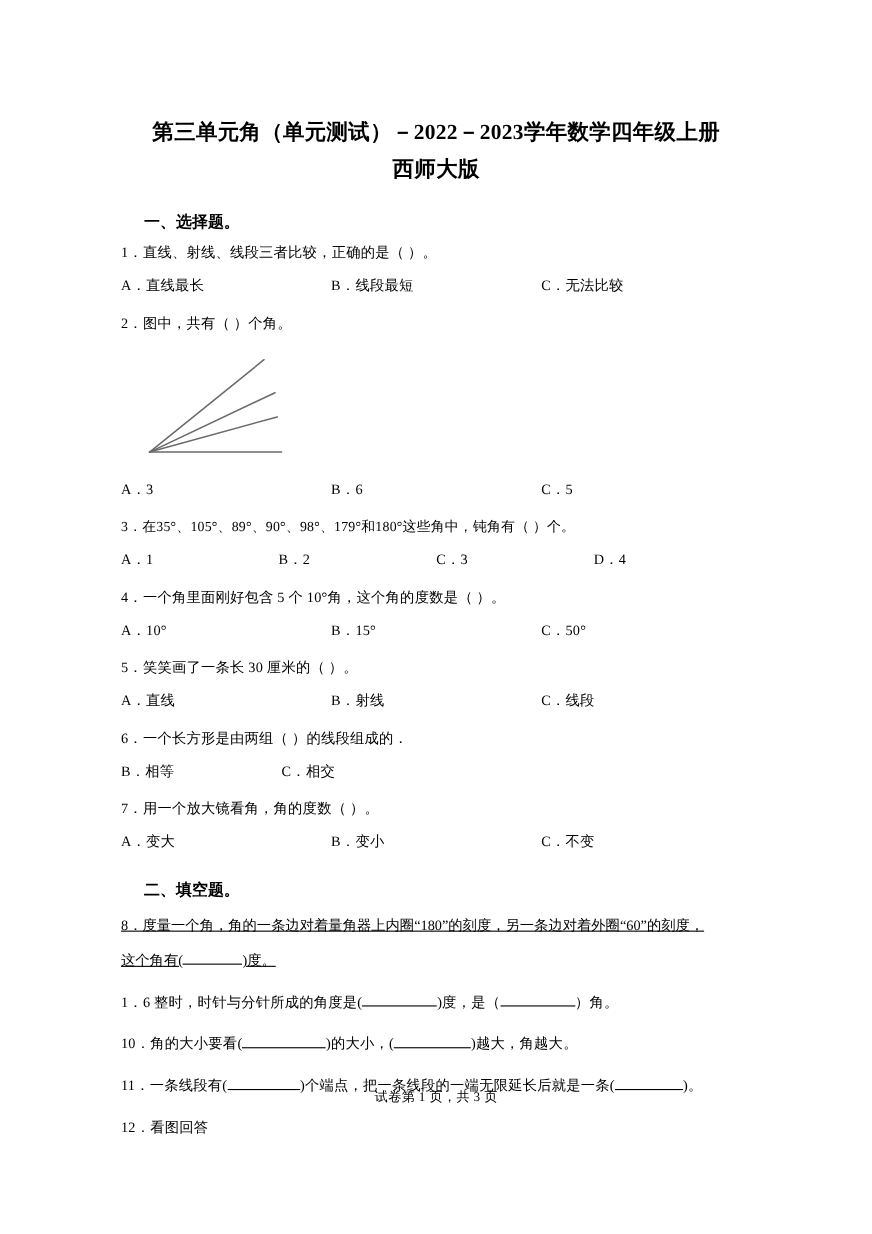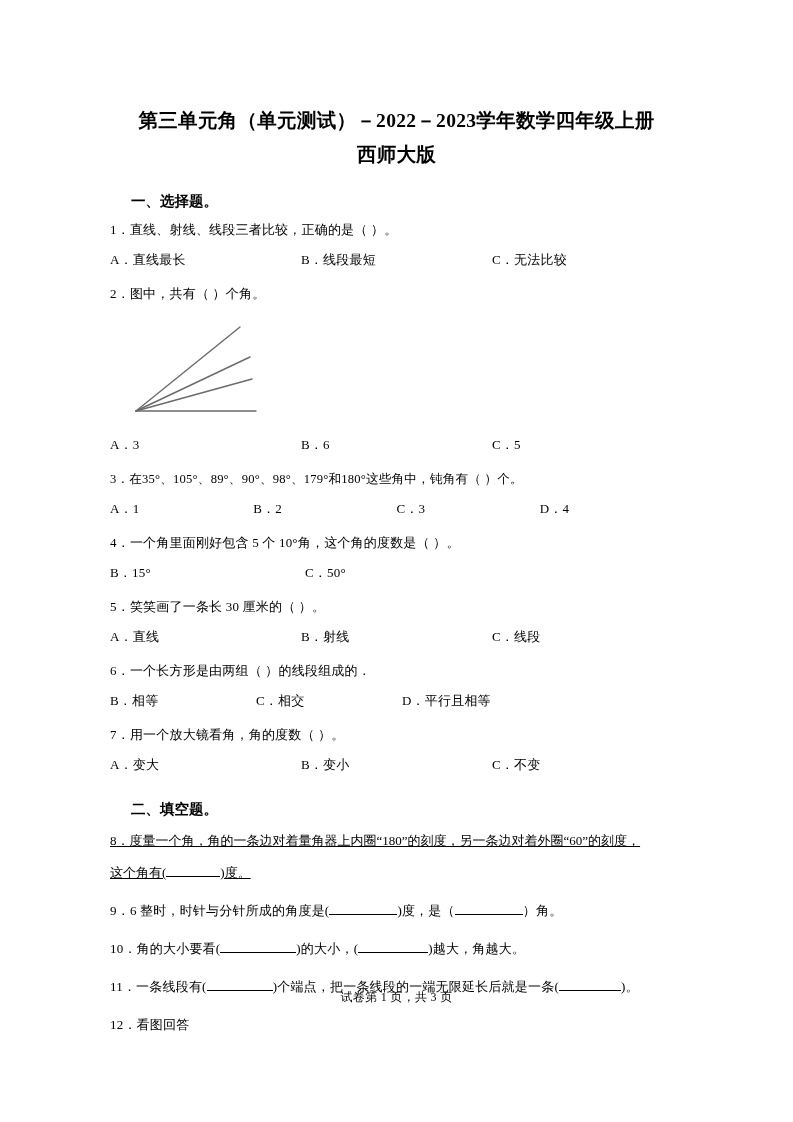--- a/index.html
+++ b/index.html
@@ -129,56 +129,56 @@
   <div class="q q-small">3．在35°、105°、89°、90°、98°、179°和180°这些角中，钝角有（    ）个。</div>
   <div class="opts four">
     <div>A．1</div>
     <div>B．2</div>
     <div>C．3</div>
     <div>D．4</div>
   </div>
 
   <div class="q">4．一个角里面刚好包含 5 个 10°角，这个角的度数是（    ）。</div>
   <div class="opts three">
+    <div>A．10°</div>
     <div>B．15°</div>
     <div>C．50°</div>
   </div>
 
   <div class="q">5．笑笑画了一条长 30 厘米的（    ）。</div>
   <div class="opts three">
     <div>A．直线</div>
     <div>B．射线</div>
     <div>C．线段</div>
   </div>
 
   <div class="q">6．一个长方形是由两组（  ）的线段组成的．</div>
   <div class="opts four">
     <div>B．相等</div>
     <div>C．相交</div>
-    <div>D．平行且相等</div>
   </div>
 
   <div class="q">7．用一个放大镜看角，角的度数（    ）。</div>
   <div class="opts three">
     <div>A．变大</div>
     <div>B．变小</div>
     <div>C．不变</div>
   </div>
 
   <div class="section-head">二、填空题。</div>
 
   <div class="fill-2line">
     <div>8．度量一个角，角的一条边对着量角器上内圈“180”的刻度，另一条边对着外圈“60”的刻度，</div>
     <div>
       <span>这个角有(</span><span class="blank-u" style="width:54px"></span><span>)度。</span>
     </div>
   </div>
 
   <div class="fill">
-    <span>9．6 整时，时针与分针所成的角度是(</span><span class="blank-u" style="width:68px"></span><span>)度，是（</span><span class="blank-u" style="width:68px"></span><span>）角。</span>
+    <span>1．6 整时，时针与分针所成的角度是(</span><span class="blank-u" style="width:68px"></span><span>)度，是（</span><span class="blank-u" style="width:68px"></span><span>）角。</span>
   </div>
 
   <div class="fill">
     <span>10．角的大小要看(</span><span class="blank-u" style="width:76px"></span><span>)的大小，(</span><span class="blank-u" style="width:70px"></span><span>)越大，角越大。</span>
   </div>
 
   <div class="fill">
     <span>11．一条线段有(</span><span class="blank-u" style="width:66px"></span><span>)个端点，把一条线段的一端无限延长后就是一条(</span><span class="blank-u" style="width:62px"></span><span>)。</span>
   </div>
 

